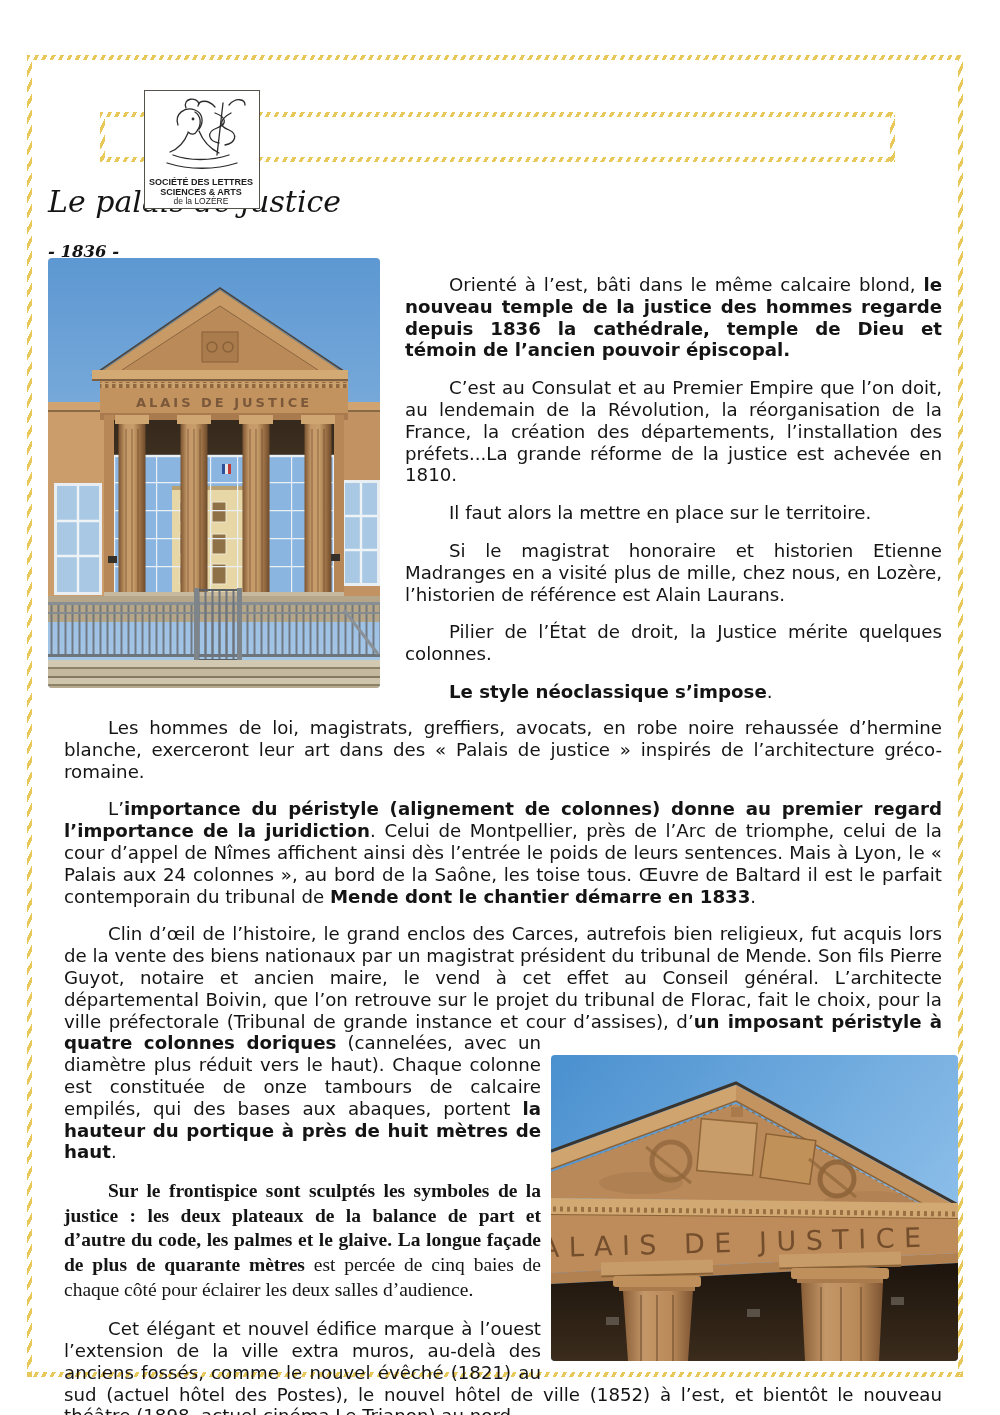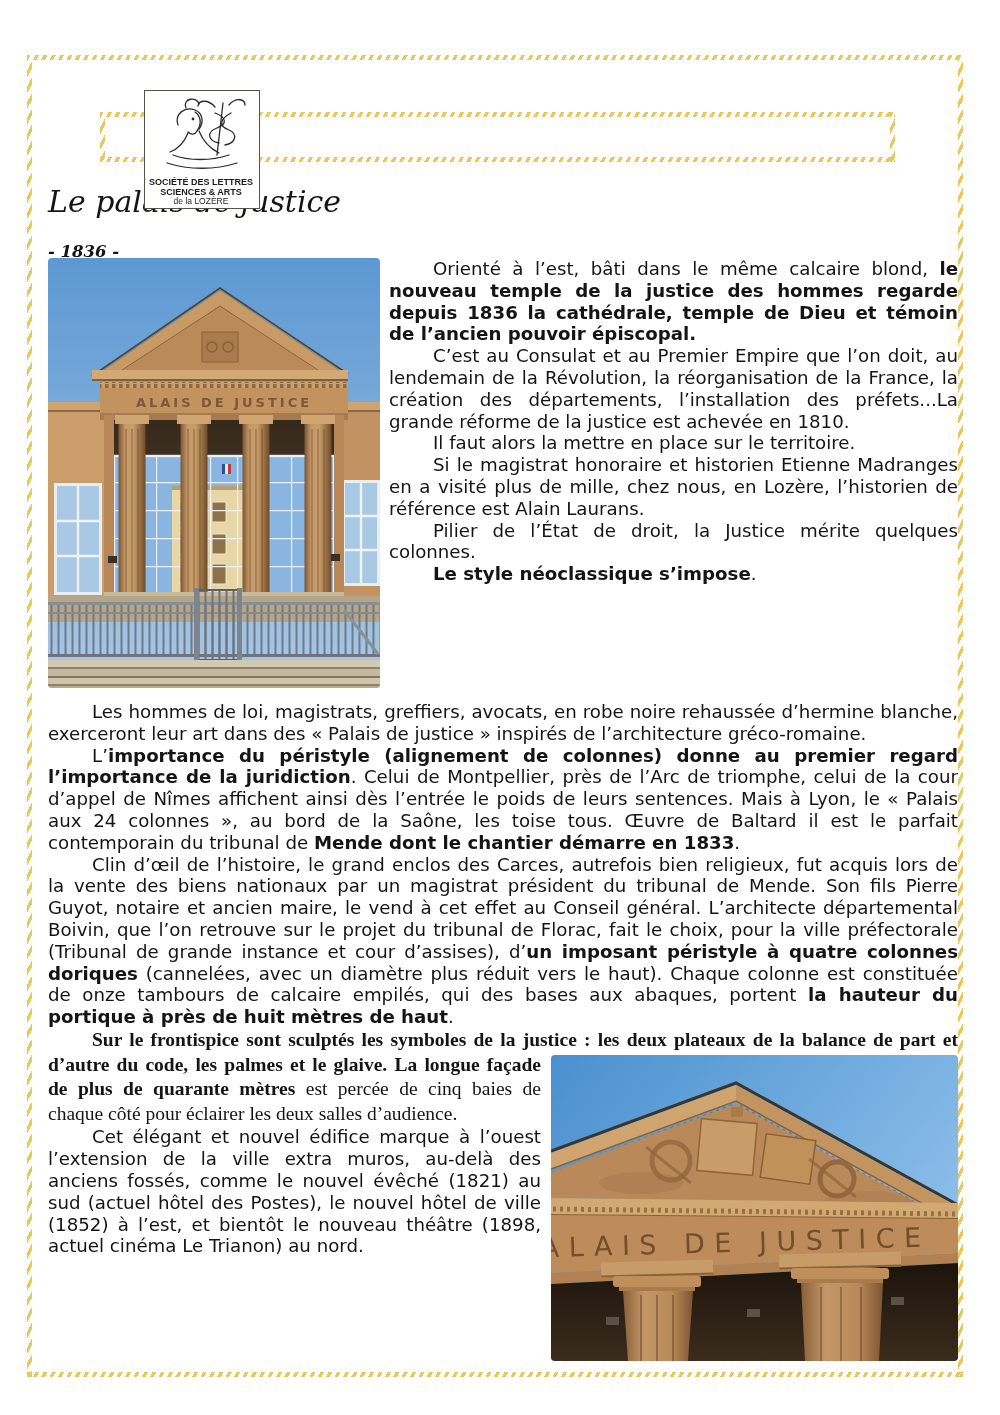--- a/index.html
+++ b/index.html
@@ -17,21 +17,21 @@
         border:1px solid #55524c;z-index:5;}
   .series-title{position:absolute;left:262px;top:112px;width:633px;height:50px;
         display:flex;align-items:center;justify-content:center;
         font-family:"DejaVu Serif",serif;font-style:italic;font-size:33px;letter-spacing:.5px;}
   .article-title{position:absolute;left:48px;top:184px;width:910px;text-align:left;
         font-family:"DejaVu Serif",serif;font-style:italic;font-size:30px;}
   .article-subtitle{position:absolute;left:48px;top:226px;width:910px;text-align:left;
         font-family:"DejaVu Serif",serif;font-style:italic;font-weight:bold;font-size:16.5px;margin-top:16px;}
 
   .comic{font-size:18.2px;line-height:21.8px;text-align:justify;}
-  .comic p{margin:0;text-indent:44px;}
+  .comic p{margin:16px;text-indent:44px;}
   .b{font-weight:bold;}
 
   .top-section{position:absolute;left:48px;top:258px;width:910px;display:flex;gap:9px;}
   .photo1{flex:none;width:332px;height:430px;border-radius:4px;overflow:hidden;}
   .col{flex:1;}
 
   .main-flow{position:absolute;left:48px;top:701px;width:910px;}
   .float-spacer{float:right;width:0;height:352px;}
   .photo2{float:right;clear:right;width:407px;height:306px;margin:2px 0 6px 10px;
           border-radius:4px;overflow:hidden;}

